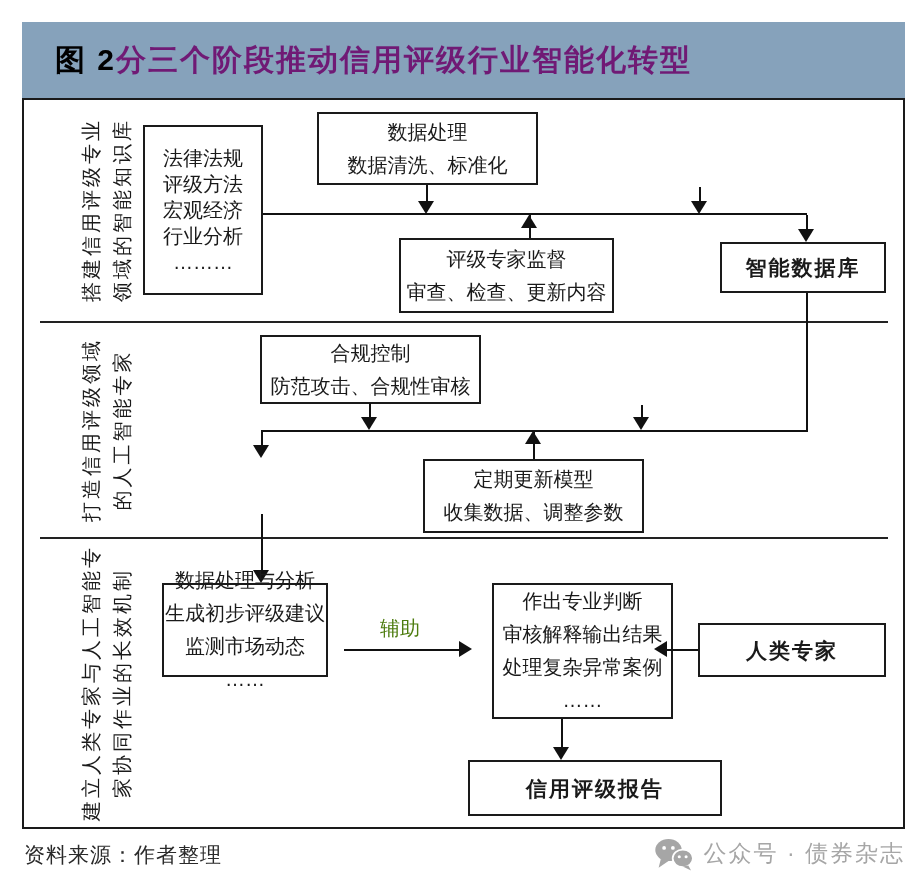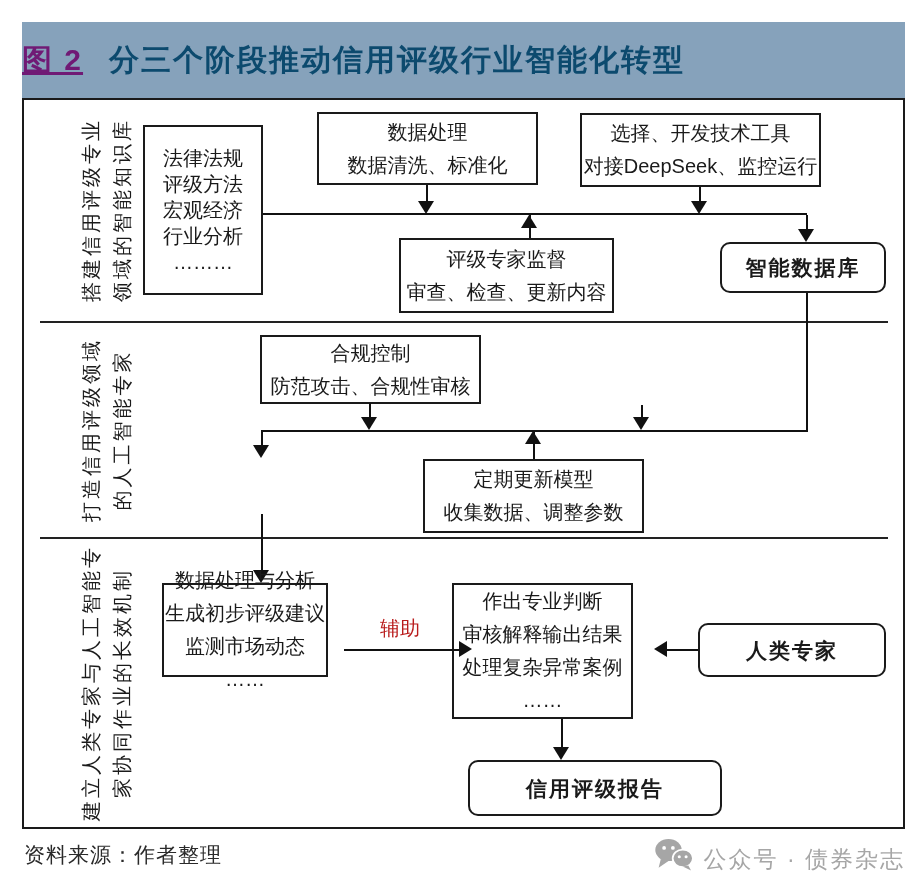--- a/index.html
+++ b/index.html
@@ -2,54 +2,54 @@
 <html><head>
 <meta charset="utf-8">
 <style>
   html,body{margin:0;padding:0;background:#ffffff;}
   body{font-family:"Liberation Sans","DejaVu Sans",sans-serif;color:#1a1a1a;}
   .canvas{position:relative;width:923px;height:885px;background:#ffffff;overflow:hidden;}
 
   
   .fig-header{position:absolute;left:22px;top:22px;width:883px;height:76px;
     background:#86a2bb;display:flex;align-items:center;}
-  .fig-label{color:#701a75;font-weight:bold;font-size:30px;letter-spacing:2px;text-decoration:underline;}
-  .fig-title{color:#0c4a6e;font-weight:bold;font-size:30px;margin-left:26px;letter-spacing:2px;}
+  .fig-label{color:#000000;font-weight:bold;font-size:30px;margin-left:33px;letter-spacing:2px;}
+  .fig-title{color:#701a75;font-weight:bold;font-size:30px;letter-spacing:2px;}
 
   
   .frame{position:absolute;left:22px;top:98px;width:879px;height:727px;
     border:2px solid #1a1a1a;background:#ffffff;}
 
   .divider{position:absolute;left:40px;width:848px;height:2px;background:#222;}
 
   
   .stage-label{position:absolute;transform:rotate(-90deg);transform-origin:center;
     text-align:center;font-size:20px;line-height:31px;letter-spacing:3px;
     white-space:pre-line;color:#1a1a1a;}
 
   
   .node{position:absolute;border:2px solid #1a1a1a;background:#ffffff;
     display:flex;align-items:center;justify-content:center;text-align:center;
     font-size:20px;line-height:33px;white-space:pre-line;box-sizing:border-box;}
-  .node.bold{font-weight:bold;font-size:21px;letter-spacing:2px;border-radius:10px;}
+  .node.bold{font-weight:bold;font-size:21px;letter-spacing:2px;}
 
   
   .vl{position:absolute;width:2px;background:#111;}
   .hl{position:absolute;height:2px;background:#111;}
   .ah{position:absolute;width:0;height:0;}
   .ah-down{border-left:8px solid transparent;border-right:8px solid transparent;border-top:13px solid #111;}
   .ah-up{border-left:8px solid transparent;border-right:8px solid transparent;border-bottom:13px solid #111;}
   .ah-right{border-top:8px solid transparent;border-bottom:8px solid transparent;border-left:13px solid #111;}
   .ah-left{border-top:8px solid transparent;border-bottom:8px solid transparent;border-right:13px solid #111;}
 
-  .edge-label{position:absolute;font-size:20px;text-align:center;color:#b91c1c;}
+  .edge-label{position:absolute;font-size:20px;text-align:center;color:#4d7c0f;}
 
   
   .source-note{position:absolute;left:24px;top:841px;font-size:21px;color:#2a2a2a;letter-spacing:1px;}
-  .wechat-badge{position:absolute;right:18px;top:838px;display:flex;align-items:flex-end;gap:10px;}
+  .wechat-badge{position:absolute;right:18px;top:838px;display:flex;align-items:flex-start;gap:10px;}
   .wechat-badge .txt{font-size:23px;color:#a6a6a6;letter-spacing:2px;}
 </style>
 </head>
 <body>
 
 <div class="canvas">
 
   <div class="fig-header">
     <span class="fig-label">图 2</span>
     <span class="fig-title">分三个阶段推动信用评级行业智能化转型</span>
@@ -67,22 +67,20 @@
   <div class="stage-label" style="left:-38px;top:652px;width:290px;height:62px">建立人类专家与人工智能专
 家协同作业的长效机制</div>
 
   <div class="node" style="left:143px;top:125px;width:120px;height:170px;line-height:26px">法律法规
 评级方法
 宏观经济
 行业分析
 ………</div>
   <div class="node" style="left:317px;top:112px;width:221px;height:73px">数据处理
 数据清洗、标准化</div>
-  <div class="node" style="left:580px;top:113px;width:241px;height:74px">选择、开发技术工具
-对接DeepSeek、监控运行</div>
   <div class="node" style="left:399px;top:238px;width:215px;height:75px">评级专家监督
 审查、检查、更新内容</div>
   <div class="node bold" style="left:720px;top:242px;width:166px;height:51px">智能数据库</div>
 
   <div class="hl" style="left:263px;top:213px;width:544px"></div>
   <div class="vl" style="left:426px;top:185px;height:17px"></div>
   <div class="ah ah-down" style="left:418px;top:201px"></div>
   <div class="vl" style="left:699px;top:187px;height:15px"></div>
   <div class="ah ah-down" style="left:691px;top:201px"></div>
   <div class="vl" style="left:529px;top:215px;height:23px"></div>
@@ -105,21 +103,21 @@
   <div class="ah ah-down" style="left:253px;top:445px"></div>
   <div class="vl" style="left:533px;top:431px;height:28px"></div>
   <div class="ah ah-up" style="left:525px;top:431px"></div>
   <div class="vl" style="left:261px;top:514px;height:56px"></div>
   <div class="ah ah-down" style="left:253px;top:570px"></div>
 
   <div class="node" style="left:162px;top:583px;width:166px;height:94px">数据处理与分析
 生成初步评级建议
 监测市场动态
 ……</div>
-  <div class="node" style="left:452px;top:583px;width:181px;height:136px">作出专业判断
+  <div class="node" style="left:492px;top:583px;width:181px;height:136px">作出专业判断
 审核解释输出结果
 处理复杂异常案例
 ……</div>
   <div class="node bold" style="left:698px;top:623px;width:188px;height:54px">人类专家</div>
   <div class="node bold" style="left:468px;top:760px;width:254px;height:56px">信用评级报告</div>
 
   <div class="hl" style="left:344px;top:649px;width:116px"></div>
   <div class="ah ah-right" style="left:459px;top:641px"></div>
   <div class="edge-label" style="left:350px;top:615px;width:100px">辅助</div>
   <div class="hl" style="left:666px;top:649px;width:32px"></div>

